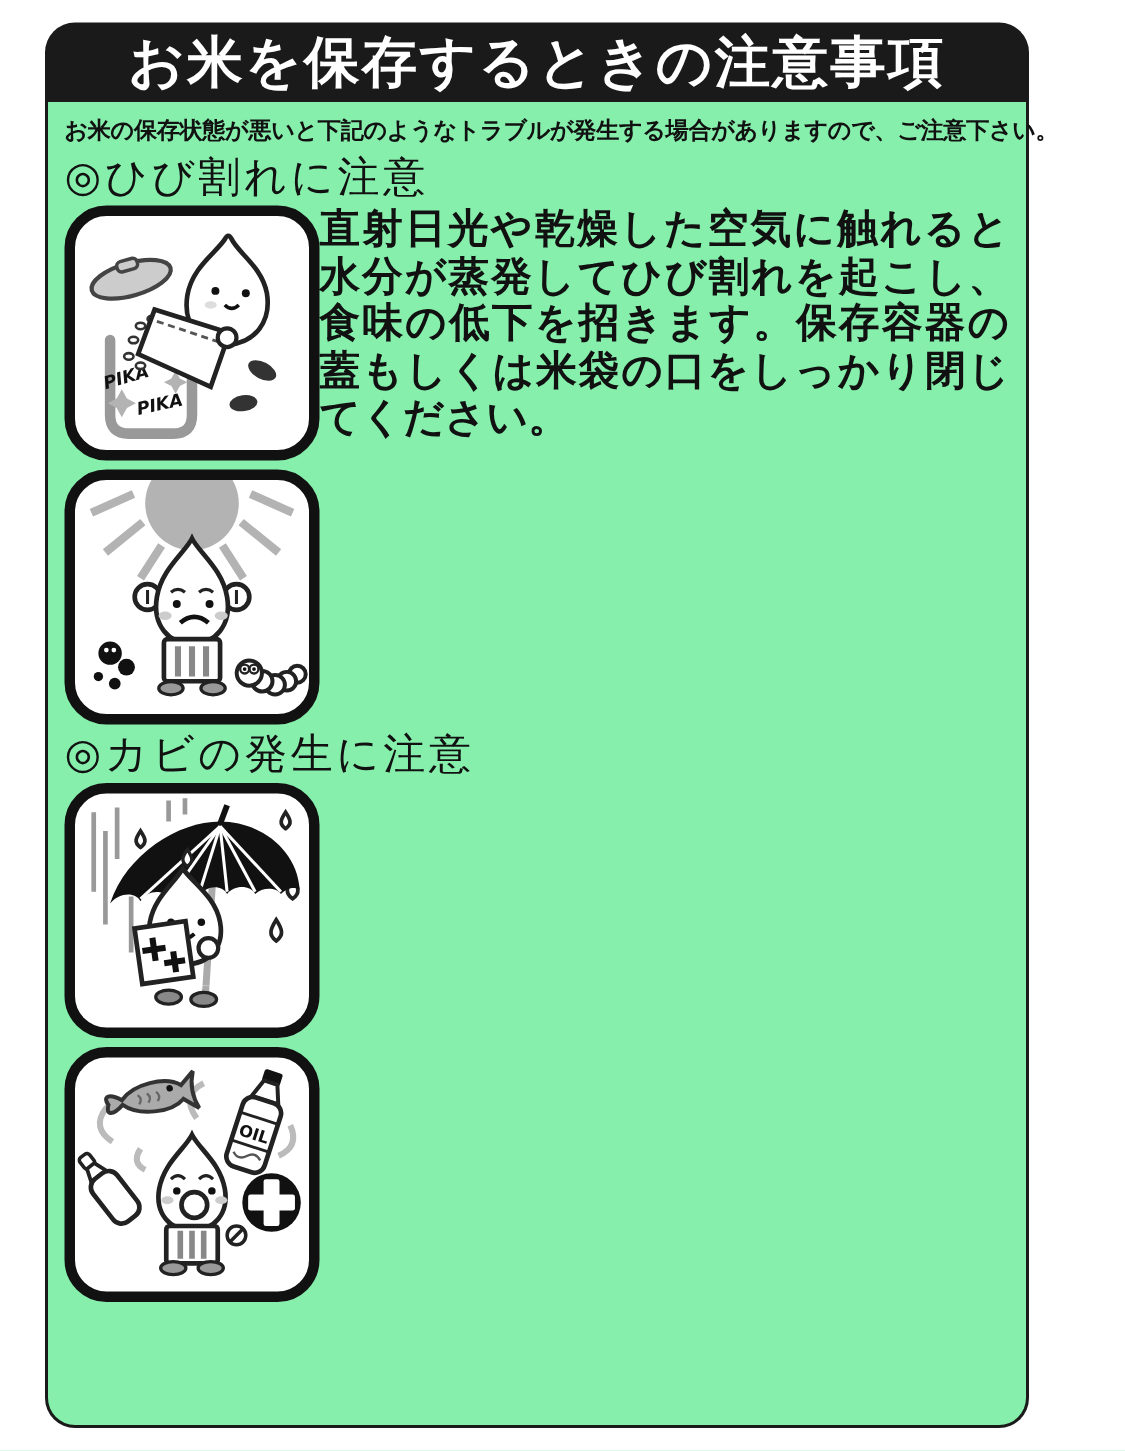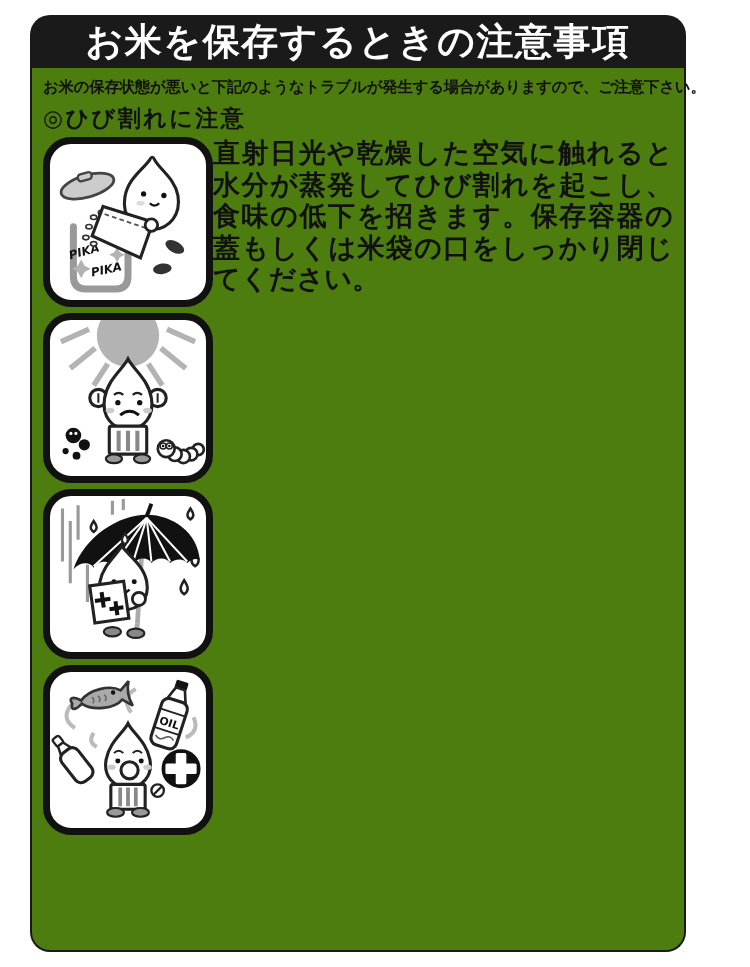--- a/index.html
+++ b/index.html
@@ -1,23 +1,23 @@
 <!DOCTYPE html>
 <html lang="ja"><head>
 <meta charset="utf-8">
 <style>
   html,body{margin:0;padding:0;background:#fff;}
   body{width:750px;height:967px;position:relative;font-family:"DejaVu Sans",sans-serif;-webkit-font-smoothing:antialiased;}
   .sheet{position:absolute;left:30px;top:15px;width:656px;}
   .banner{background:#1a1a1a;border-radius:20px 20px 0 0;height:53px;display:flex;align-items:center;justify-content:center;}
   .banner .title{color:#ffffff;font-size:37px;font-weight:bold;letter-spacing:1.5px;white-space:nowrap;}
-  .content{box-sizing:border-box;border:2px solid #1a1a1a;border-top:none;border-radius:0 0 20px 20px;height:884px;padding:7px 11px 10px;background:#4d7c0f;}
+  .content{box-sizing:border-box;border:2px solid #1a1a1a;border-top:none;border-radius:0 0 20px 20px;height:884px;padding:7px 11px 10px;background:#86efac;}
   .intro{font-size:15.4px;font-weight:bold;letter-spacing:-0.2px;margin:2px 0 5px;white-space:nowrap;color:#111;}
   .section{margin-top:6px;}
-  .section h2{font-size:23px;line-height:28px;font-weight:bold;margin:0 0 5px;letter-spacing:2.5px;color:#111;}
+  .section h2{font-size:28px;line-height:28px;font-weight:normal;margin:0 0 5px;letter-spacing:2.5px;color:#111;}
   .row{display:flex;align-items:flex-start;}
   .iconbox{flex:none;width:156px;height:156px;border:7px solid #111;border-radius:28px;background:#fff;overflow:hidden;}
   .iconbox svg{display:block;width:100%;height:100%;}
   .bodytext{flex:1;margin-left:0;font-size:27px;font-weight:bold;line-height:31.5px;letter-spacing:0.2px;text-align:justify;color:#111;}
   svg text{font-family:"DejaVu Sans",sans-serif;}
 </style>
 </head>
 <body>
 
 <div class="sheet">
@@ -130,20 +130,21 @@
                 <circle cx="76.5" cy="80.8" r="1.9" fill="#fff" stroke-width="1"></circle>
               <circle cx="72.5" cy="80.8" r="0.8" fill="#111" stroke="none"></circle>
                 <circle cx="76.5" cy="80.8" r="0.8" fill="#111" stroke="none"></circle>
             </g>
           </svg>
         </div>
       </div>
     </div>
 
     <div class="section">
+      <h2>◎カビの発生に注意</h2>
       <div class="row">
         <div class="iconbox">
           <svg viewBox="0 0 100 100">
             <g stroke="#999" stroke-width="2">
               <line x1="8" y1="8" x2="8" y2="42"></line>
                 <line x1="13" y1="16" x2="13" y2="56"></line>
               <line x1="18" y1="6" x2="18" y2="28"></line>
                 <line x1="24" y1="44" x2="24" y2="68"></line>
               <line x1="40" y1="3" x2="40" y2="12"></line>
                 <line x1="47" y1="2" x2="47" y2="9"></line>

